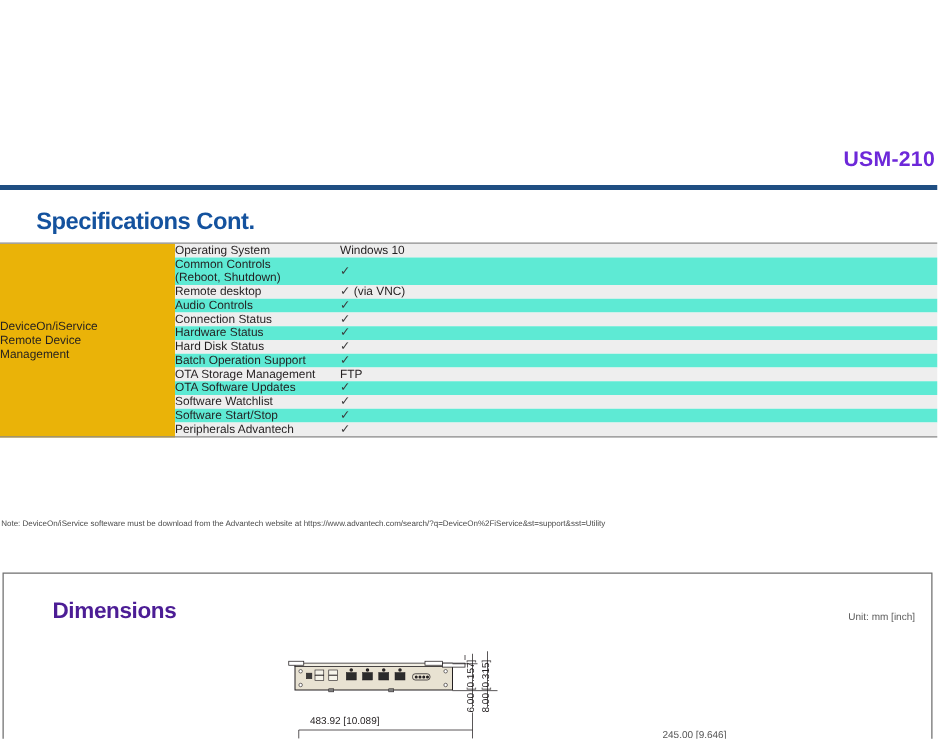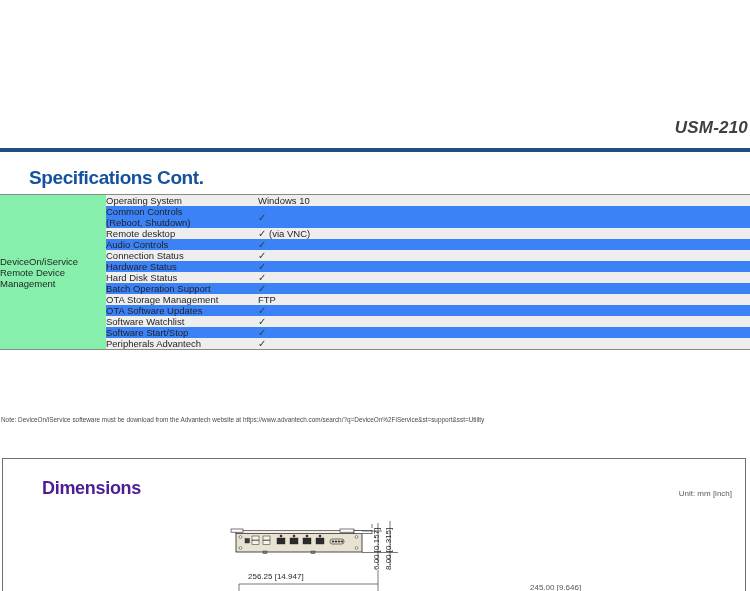--- a/index.html
+++ b/index.html
@@ -23,23 +23,22 @@
     width: 750px;
     height: 152px;
   }
   .model-name {
     position: absolute;
     right: 2px;
     top: 118px;
     font-size: 17px;
     font-weight: bold;
     letter-spacing: 0.2px;
-    color: #404040;
-    font-family: "Liberation Sans", sans-serif;
-    font-style: italic;
+    color: #6d28d9;
+    font-family: "Liberation Sans", sans-serif;
   }
   .header-rule {
     position: absolute;
     left: 0;
     top: 148px;
     width: 750px;
     height: 4px;
     background: #1f4e82;
   }
 
@@ -71,38 +70,38 @@
     border-bottom: 1px solid #8a8a8a;
   }
   table.spec td {
     padding: 0;
     vertical-align: middle;
     font-size: 9.5px;
     line-height: 11px;
     color: #231f20;
   }
   td.cat {
-    width: 106px;
-    background: #86efac;
+    width: 140px;
+    background: #eab308;
     vertical-align: middle;
     padding: 0 0 0 6px;
     font-size: 9.5px;
     line-height: 13px;
     color: #231f20;
   }
   td.label {
-    width: 152px;
+    width: 132px;
     padding: 3px 0 3px 8px;
   }
   td.value {
     padding: 3px 0 3px 0;
     margin-left: 16px;
   }
   tr.alt td.label, tr.alt td.value { background: #eeeeee; }
-  tr.plain td.label, tr.plain td.value { background: #3b82f6; }
+  tr.plain td.label, tr.plain td.value { background: #5eead4; }
   .chk { font-size: 10px; color: #3a3a3a; }
 
   
   .note {
     position: absolute;
     left: 1px;
     top: 416px;
     font-size: 6.4px;
     line-height: 8px;
     color: #4a4a4a;
@@ -294,16 +293,16 @@
     <line x1="390" y1="521" x2="390" y2="566"></line>
   </g>
 
   <g stroke="#231f20" stroke-width="0.6" fill="none">
     <line x1="239" y1="584" x2="378" y2="584"></line>
     <line x1="239" y1="584" x2="239" y2="591"></line>
     <line x1="378" y1="570" x2="378" y2="591"></line>
   </g>
 </svg>
 
-<div class="dim-label-h w256">256.25 [14.947]</div>
+<div class="dim-label-h w256">483.92 [10.089]</div>
 <div class="dim-label-h w245">245.00 [9.646]</div>
 <div class="dim-label-v v600">6.00 [0.157]</div>
 <div class="dim-label-v v800">8.00 [0.315]</div>
 
 </body></html>

